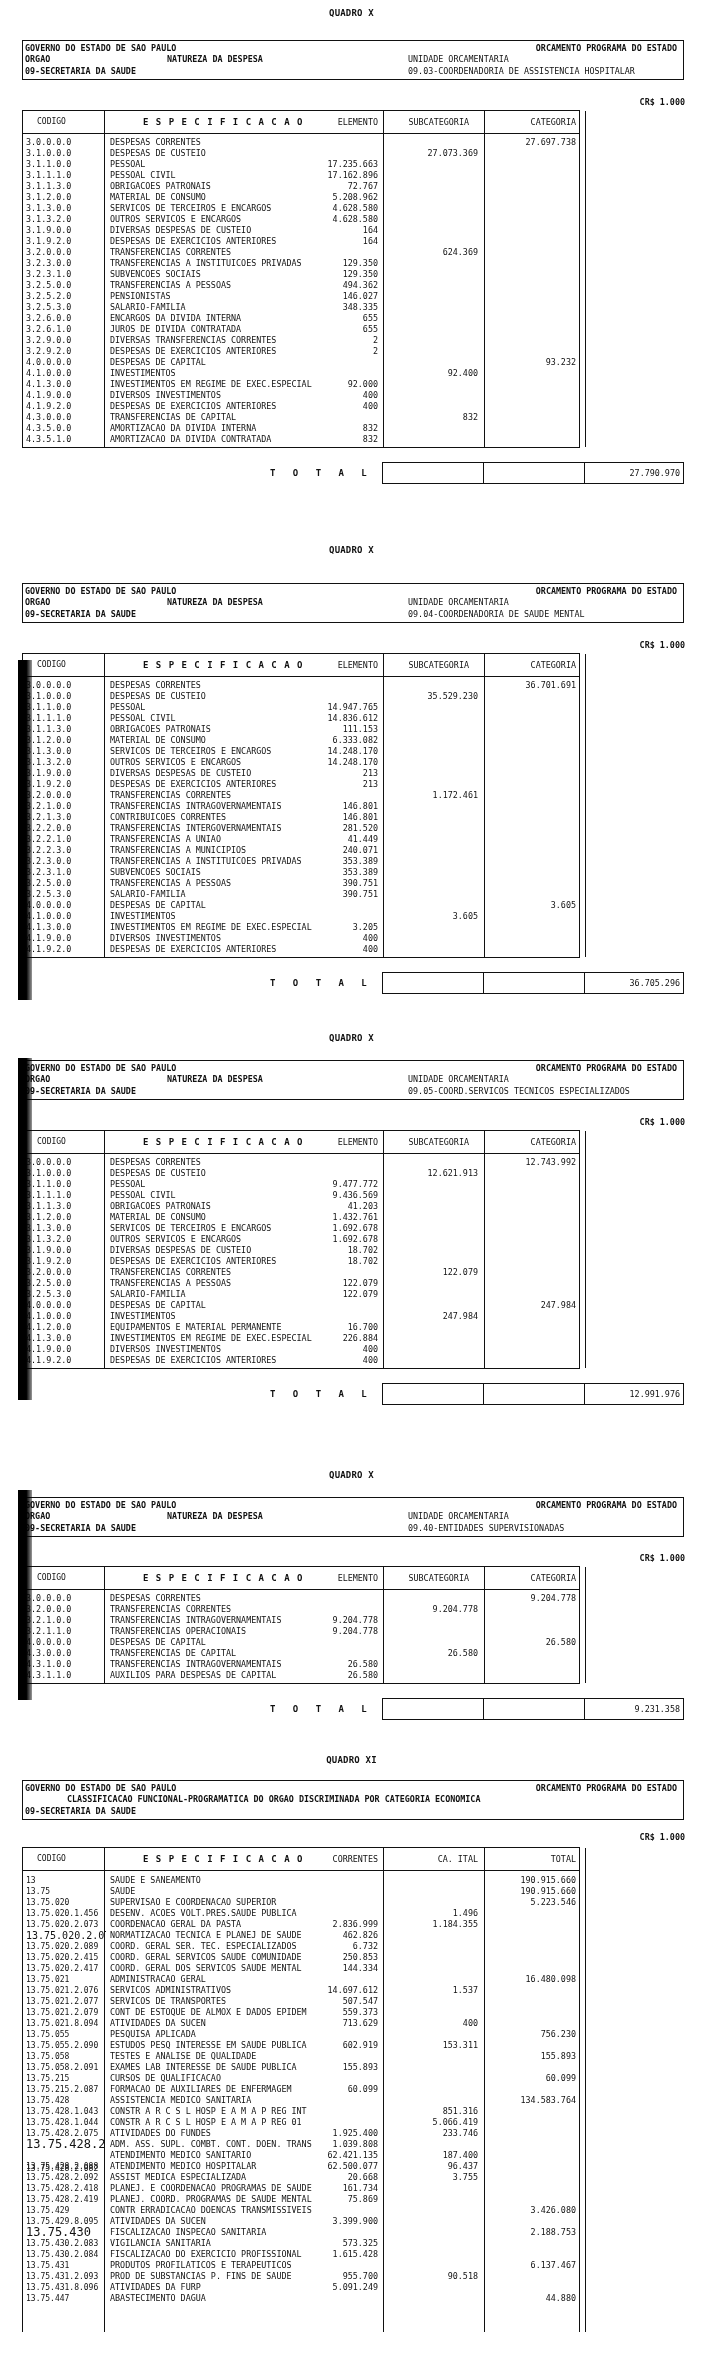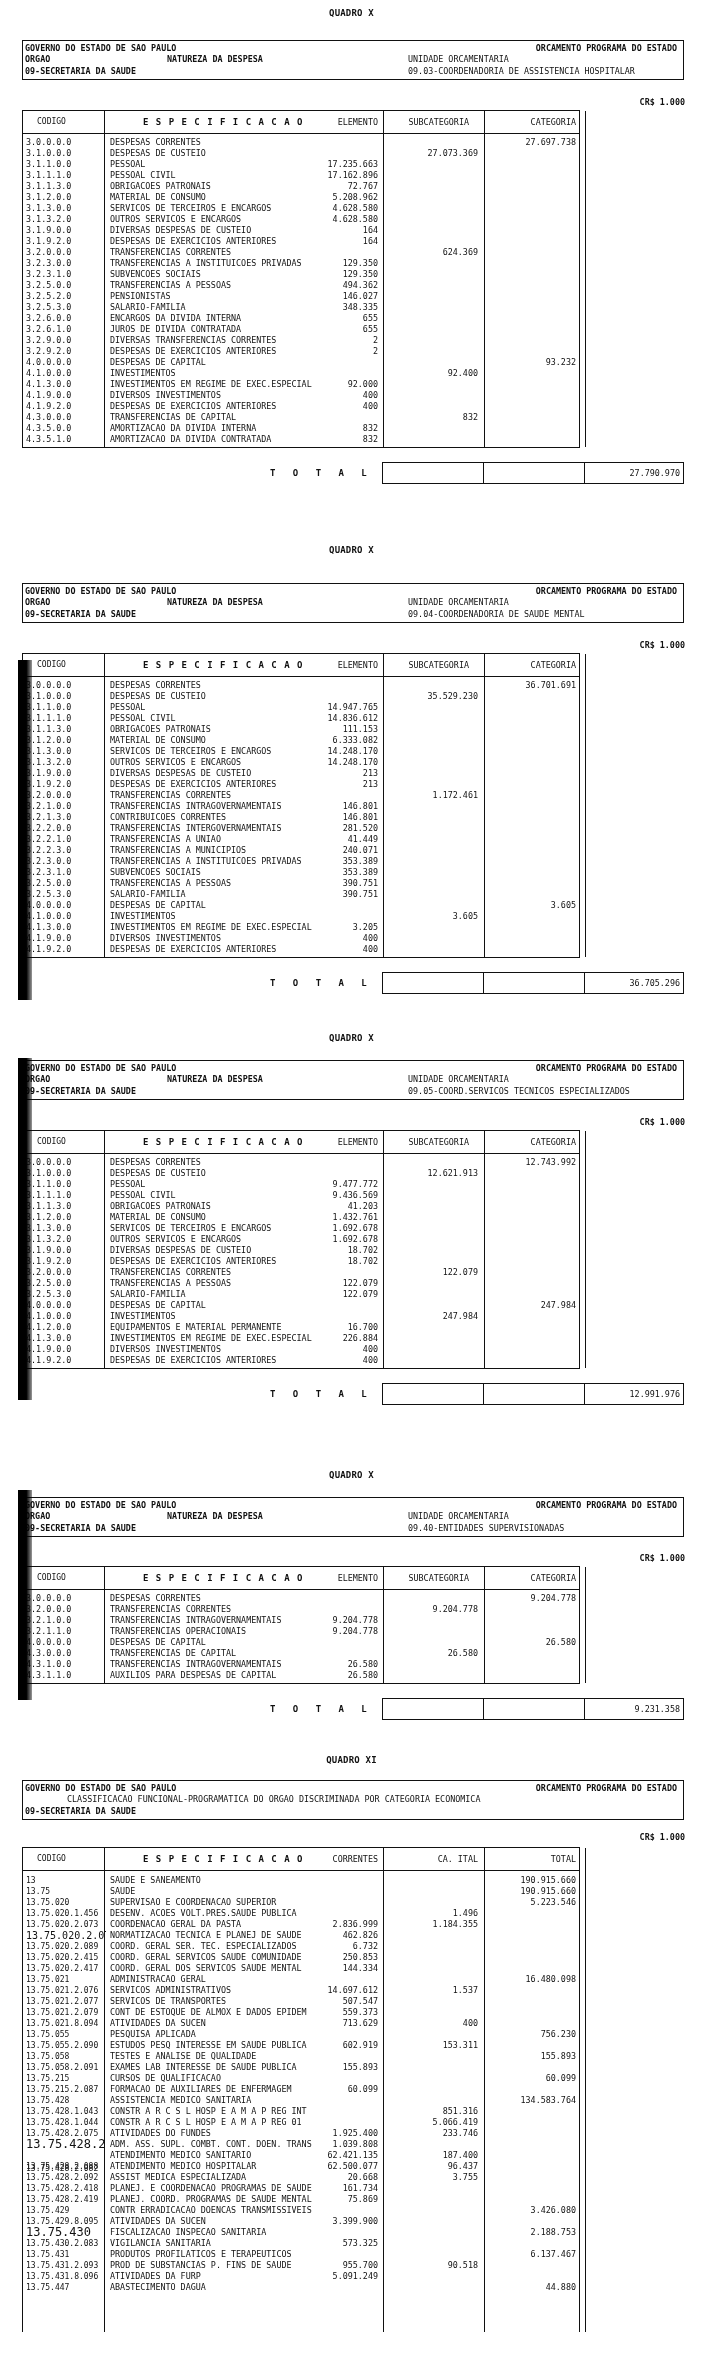--- a/index.html
+++ b/index.html
@@ -730,21 +730,21 @@
         <div class="vl" style="left: 201px;"></div>
         <span class="tv">9.231.358</span>
       </div>
       <div class="scan-edge" style="top: 1490px; height: 210px;"></div>
     </div>
     <div>
       <div class="qtitle" style="top: 1755px;">QUADRO XI</div>
       <div class="hbox" style="top: 1780px;">
         <div class="l" style="top: 2px;">GOVERNO DO ESTADO DE SAO PAULO</div>
         <div class="r" style="top: 2px;">ORCAMENTO PROGRAMA DO ESTADO</div>
-        <div class="l" style="top: 13px; left: 44px; font-weight: normal; text-align: right;">CLASSIFICACAO FUNCIONAL-PROGRAMATICA DO ORGAO DISCRIMINADA POR CATEGORIA ECONOMICA</div>
+        <div class="l" style="top: 13px; left: 44px; font-weight: bold; text-align: right;">CLASSIFICACAO FUNCIONAL-PROGRAMATICA DO ORGAO DISCRIMINADA POR CATEGORIA ECONOMICA</div>
         <div class="l" style="top: 25px;">09-SECRETARIA DA SAUDE</div>
       </div>
       <div class="unit" style="top: 1832px;">CR$ 1.000</div>
       <div class="tbl" style="top: 1847px; height: 485px; border-bottom: none;">
         <div class="thead">
           <div style="left: 14px; font-size: 8px;">CODIGO</div>
           <div style="left: 120px; font-weight: bold; letter-spacing: 1px; font-size: 9px;">E S P E C I F I C A C A O</div>
           <div style="right: 201px;">CORRENTES</div>
           <div style="right: 101px;">CA. ITAL</div>
           <div style="right: 3px;">TOTAL</div>
@@ -986,20 +986,27 @@
             <span class="c3">2.188.753</span>
           </div>
           <div class="row">
             <span class="cod" style="font-size: 8px; width: 80px;">13.75.430.2.083</span>
             <span class="spec">VIGILANCIA SANITARIA</span>
             <span class="c1">573.325</span>
             <span class="c2"></span>
             <span class="c3"></span>
           </div>
           <div class="row">
+            <span class="cod" style="font-size: 8px; width: 80px;">13.75.430.2.084</span>
+            <span class="spec">FISCALIZACAO DO EXERCICIO PROFISSIONAL</span>
+            <span class="c1">1.615.428</span>
+            <span class="c2"></span>
+            <span class="c3"></span>
+          </div>
+          <div class="row">
             <span class="cod" style="font-size: 8px; width: 80px;">13.75.431</span>
             <span class="spec">PRODUTOS PROFILATICOS E TERAPEUTICOS</span>
             <span class="c1"></span>
             <span class="c2"></span>
             <span class="c3">6.137.467</span>
           </div>
           <div class="row">
             <span class="cod" style="font-size: 8px; width: 80px;">13.75.431.2.093</span>
             <span class="spec">PROD DE SUBSTANCIAS P. FINS DE SAUDE</span>
             <span class="c1">955.700</span>

